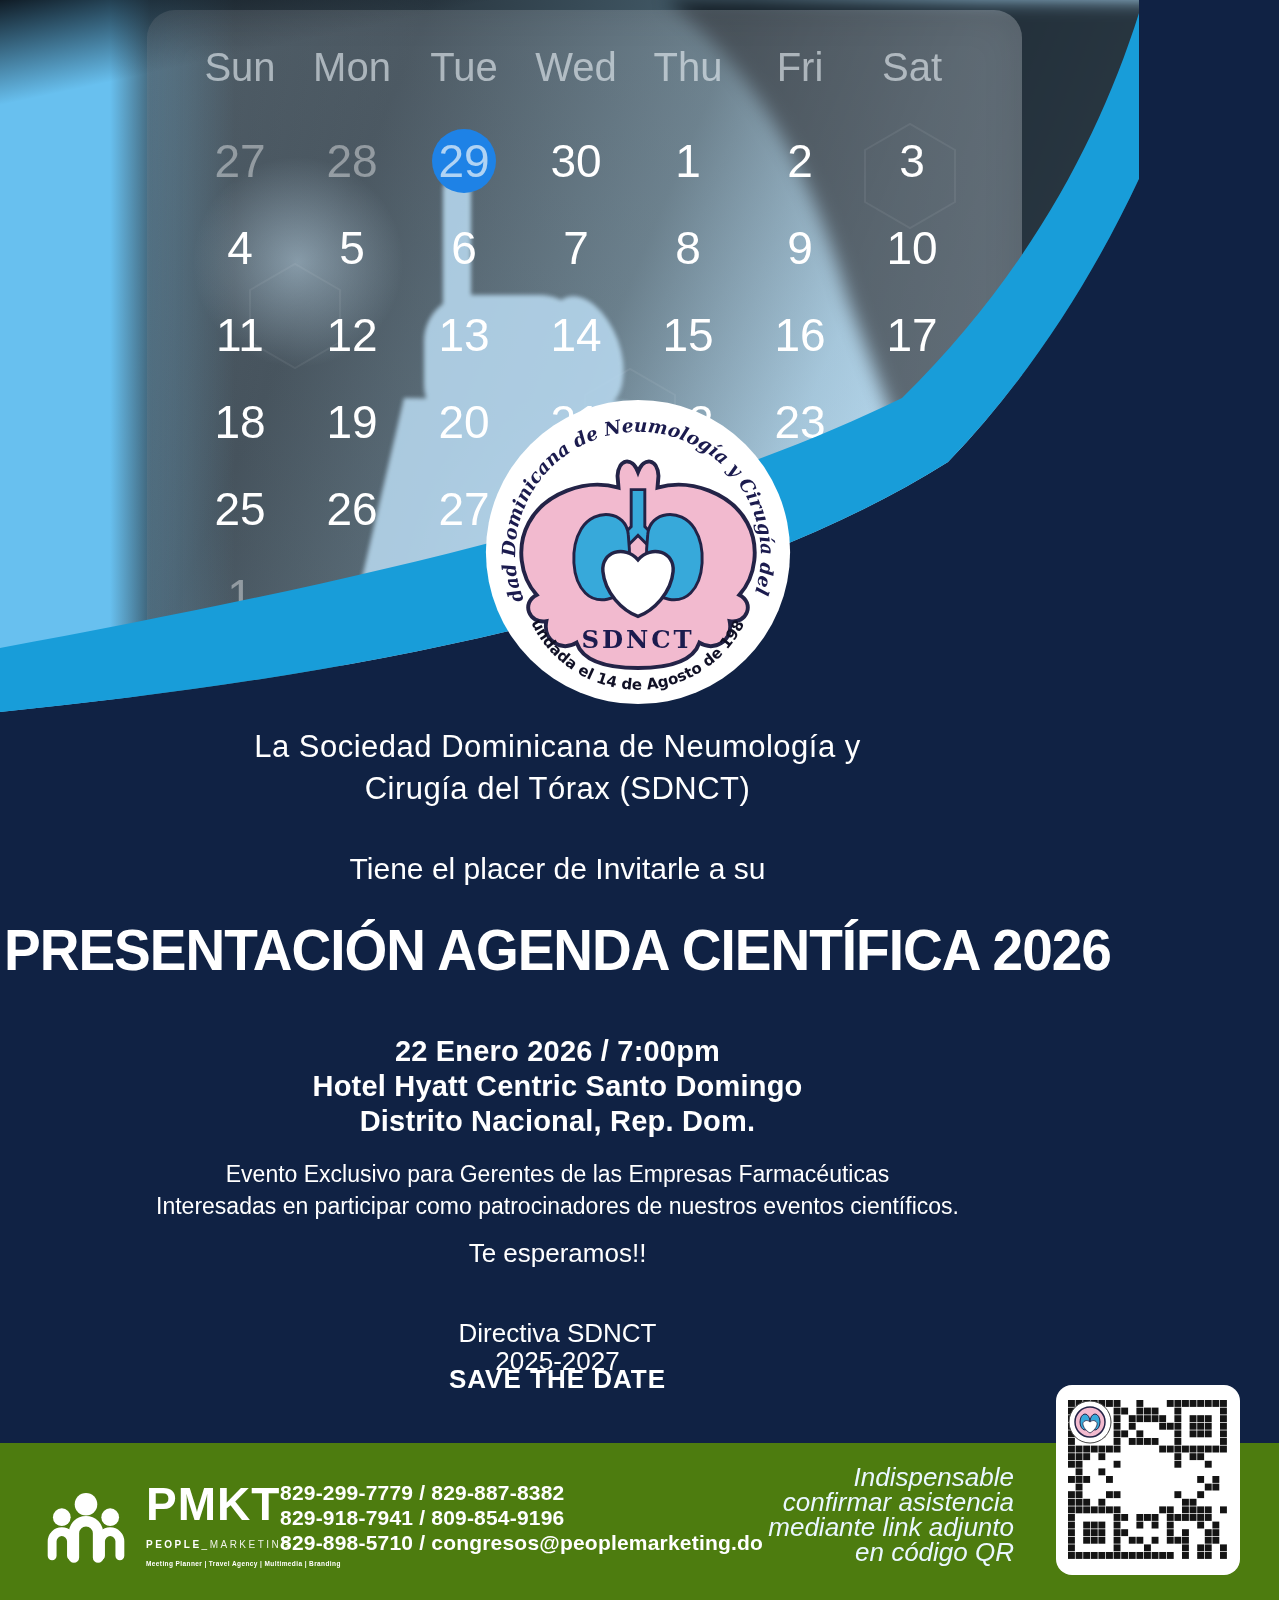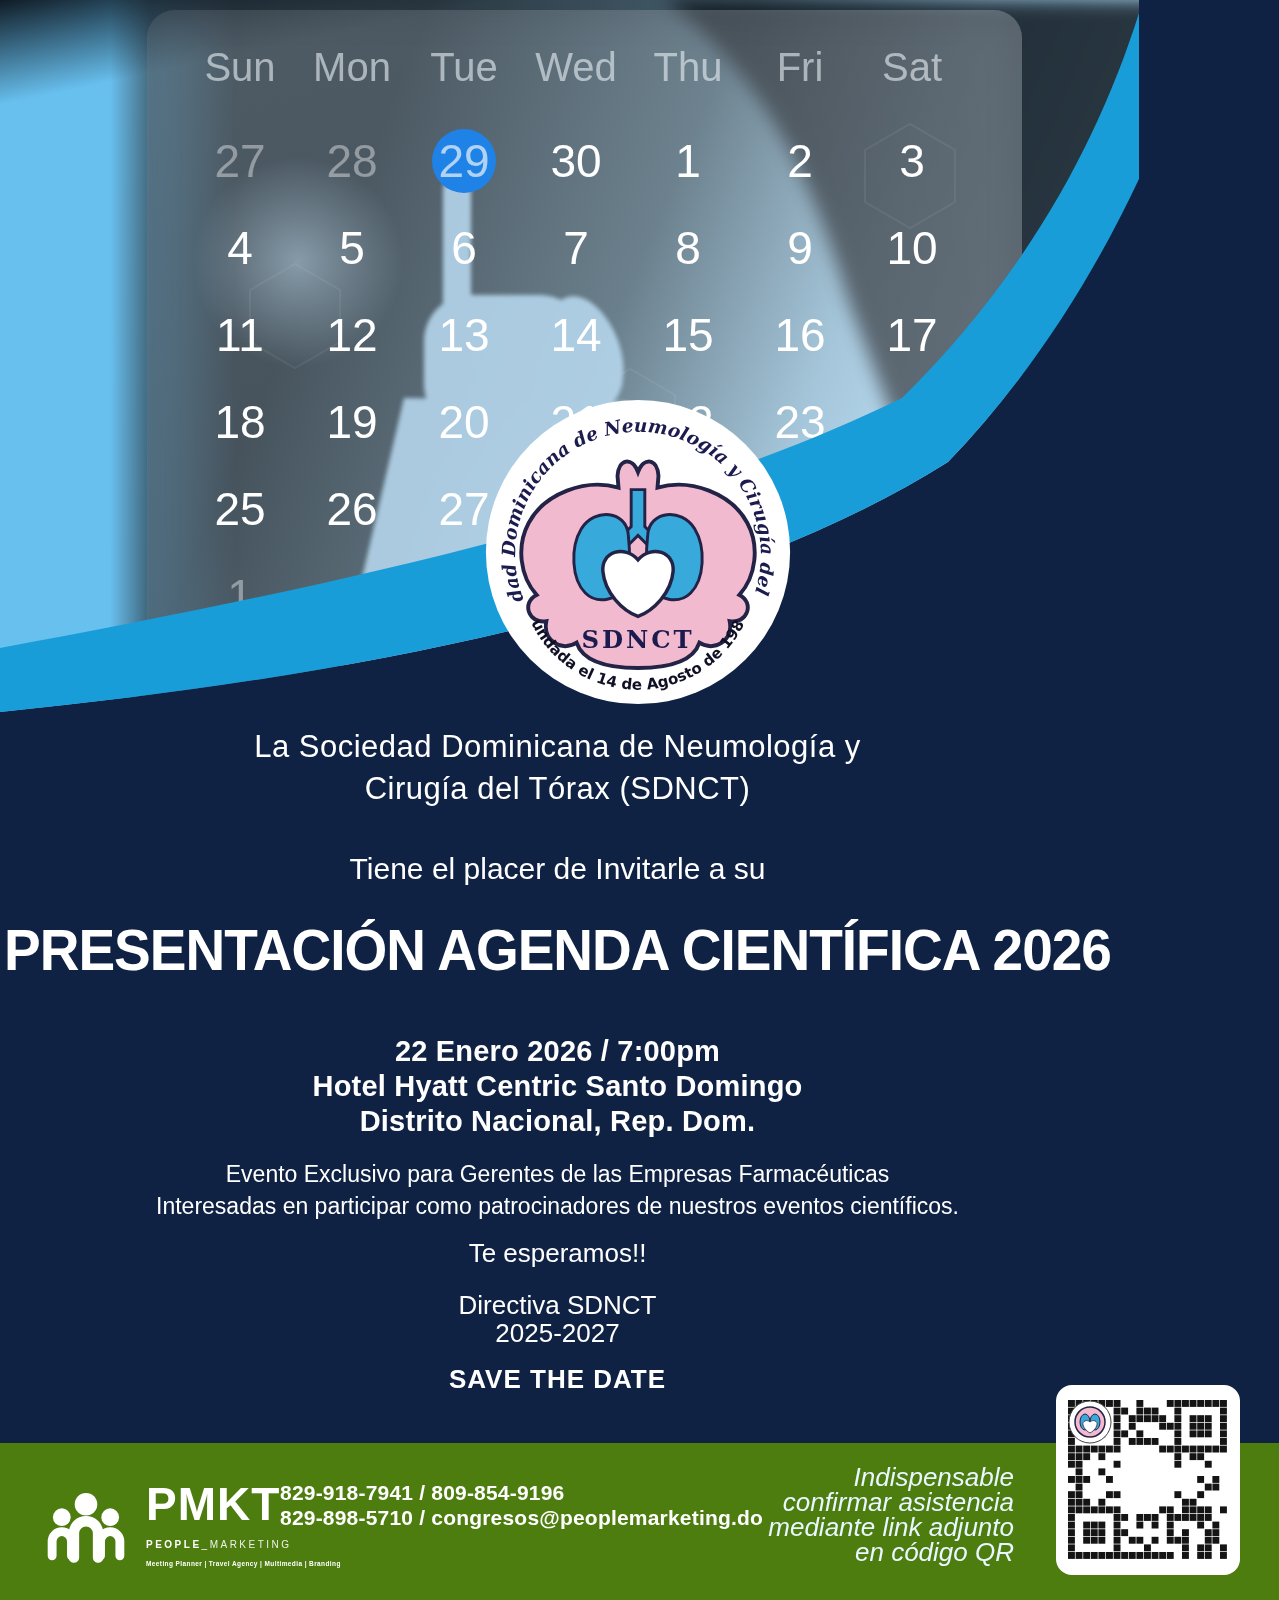--- a/index.html
+++ b/index.html
@@ -36,21 +36,21 @@
   .body-sec{position:absolute;left:0;top:712px;width:1115px;height:731px;background:#102244;}
   .body-sec > div{position:absolute;width:100%;text-align:center;color:#fff;}
   .org{top:14px;font-size:31px;line-height:42px;font-weight:400;letter-spacing:.5px;}
   .invite{top:140px;font-size:30px;}
   .headline{top:206px;font-size:55px;font-weight:800;letter-spacing:-1px;color:#57b7e9;
     transform:scaleY(1.06);}
   .subheadline{top:264px;font-size:37px;font-weight:800;color:#f5b6d1;letter-spacing:-.5px;}
   .event{top:322px;font-size:29px;font-weight:700;line-height:35px;letter-spacing:.2px;}
   .note{top:446px;font-size:23px;line-height:32px;font-weight:400;color:#f4f7fa;}
   .closing{top:526px;font-size:26px;}
-  .signature{top:579px;font-size:26px;line-height:28px;}
+  .signature{top:607px;font-size:26px;line-height:28px;}
   .save{top:652px;font-size:26px;font-weight:800;letter-spacing:1px;}
 
   
   .footer{position:absolute;left:0;top:1443px;width:1279px;height:157px;background:#4d7c0f;}
   .people-icon{position:absolute;left:36px;top:38px;width:100px;height:82px;}
   .agency{position:absolute;left:146px;top:40px;color:#fff;width:150px;}
   .agency .name{font-size:46px;font-weight:800;letter-spacing:1px;line-height:42px;}
   .agency .words{font-size:10px;letter-spacing:2.5px;margin-top:14px;white-space:nowrap;}
   .agency .words b{font-weight:800;}
   .agency .words span{font-weight:300;opacity:.9;}
@@ -208,20 +208,21 @@
         <path d="M47,94 V64 A15,15 0 0 1 77,64 V94" stroke-width="13"></path>
         <path d="M80,92 V74 A12,12 0 0 1 104,74 V92" stroke-width="11"></path>
       </g>
     </svg>
     <div class="agency">
       <div class="name">PMKT</div>
       <div class="words"><b>PEOPLE</b>_<span>MARKETING</span></div>
       <div class="tagline">Meeting Planner | Travel Agency | Multimedia | Branding</div>
     </div>
     <div class="phones">
+      <div>829-299-7779 / 829-887-8382</div>
       <div>829-918-7941 / 809-854-9196</div>
       <div>829-898-5710 / congresos@peoplemarketing.do</div>
     </div>
     <div class="rsvp">
       <div>Indispensable</div>
       <div>confirmar asistencia</div>
       <div>mediante link adjunto</div>
       <div>en código QR</div>
     </div>
   </div>

